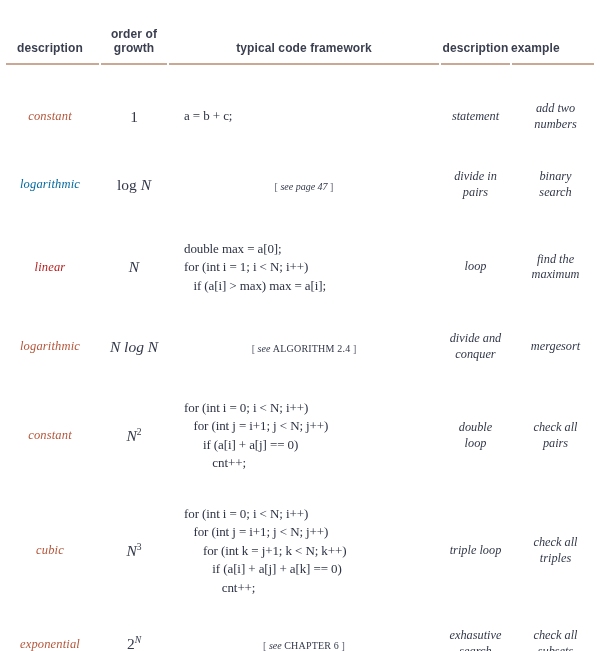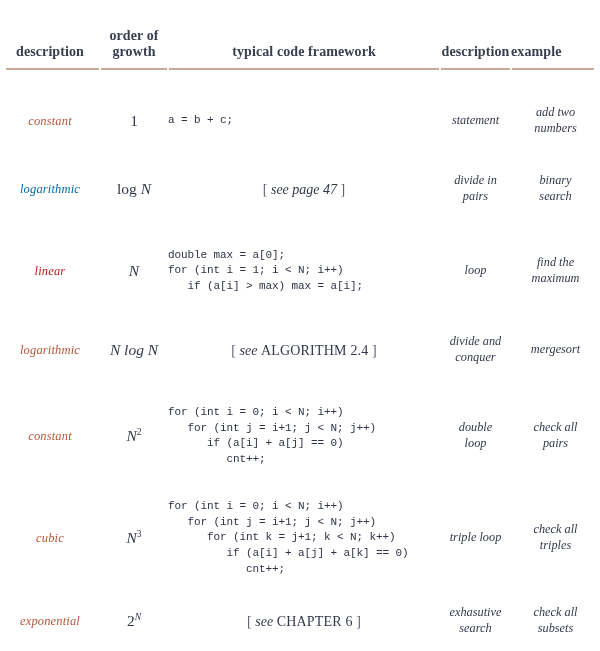--- a/index.html
+++ b/index.html
@@ -32,23 +32,23 @@
 
   
   col.c-desc      { width: 100px; }
   col.c-order     { width: 68px;  }
   col.c-code      { width: 272px; }
   col.c-desc2     { width: 71px;  }
   col.c-example   { width: 89px;  }
 
   
   thead th {
-    font-family: Liberation Serif, serif;
+    font-family: Liberation Sans, sans-serif;
     font-weight: 700;
-    font-size: 14px;
+    font-size: 12px;
     color: #3a3f4f;
     letter-spacing: .1px;
     vertical-align: bottom;
     padding: 0 0 7px 0;
     text-align: center;
     line-height: 1.15;
   }
   thead th.h-desc    { text-align: center; }
   thead th.h-order   { text-align: center; }
   thead th.h-code    { text-align: center; }
@@ -106,34 +106,34 @@
     vertical-align: super;
     font-style: italic;
     line-height: 0;
   }
 
   .cell-code {
     text-align: left;
     padding-left: 22px;
   }
   .cell-code pre {
-    margin: 0;
-    font-family: Liberation Mono, monospace;
-    font-size: 11px;
+    margin: 16px;
+    font-family: Liberation Serif, serif;
+    font-size: 13px;
     line-height: 1.42;
     color: #2d3344;
     white-space: pre;
     letter-spacing: -0.1px;
   }
   .cell-code.is-ref {
     text-align: center;
     padding-left: 0;
   }
   .ref {
-    font-size: 14px;
+    font-size: 10px;
     color: #33394a;
     white-space: nowrap;
   }
   .ref .brk { font-style: normal; color: #5a5f70; }
   .ref .see { font-style: italic; }
   .ref .smallcaps {
     font-variant: small-caps;
     font-style: normal;
     letter-spacing: .2px;
   }

